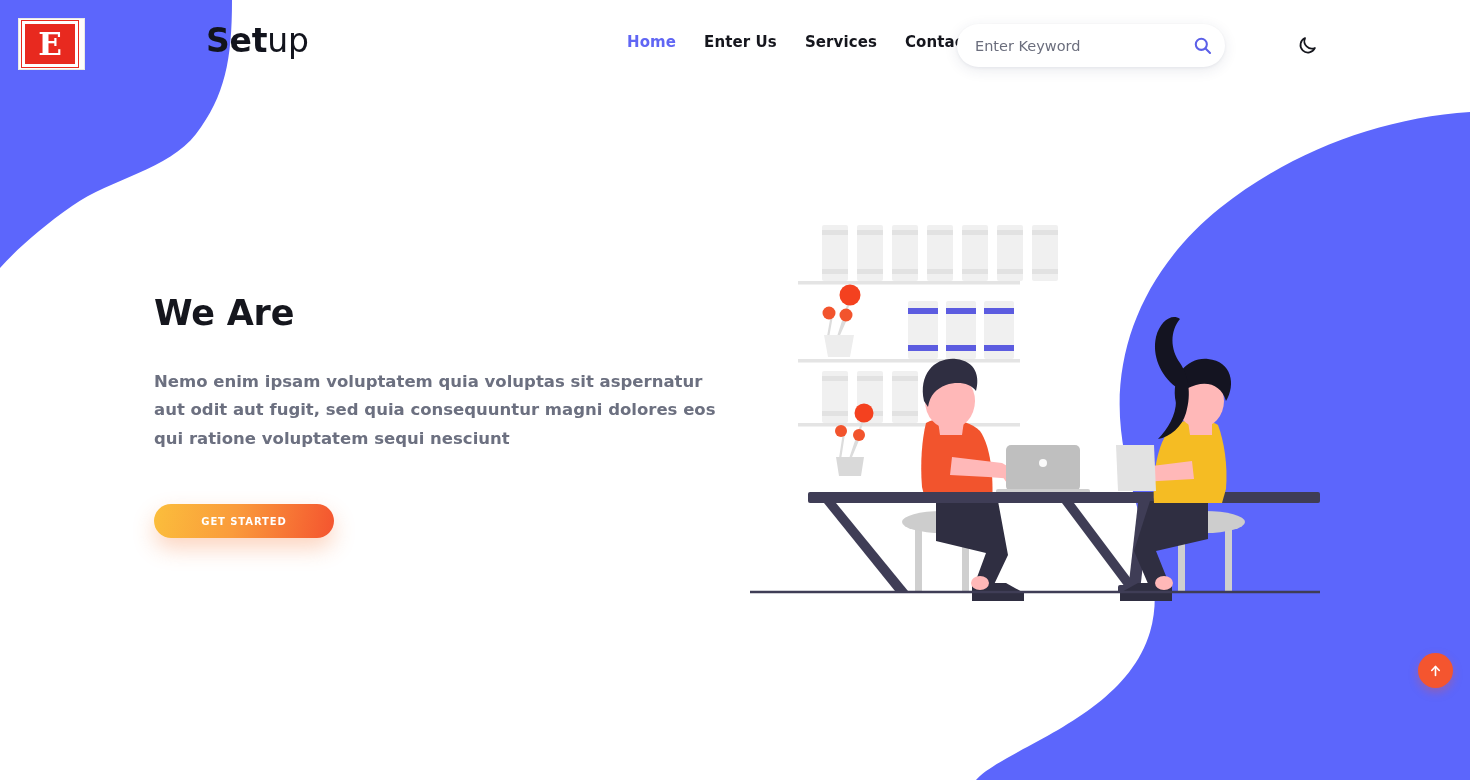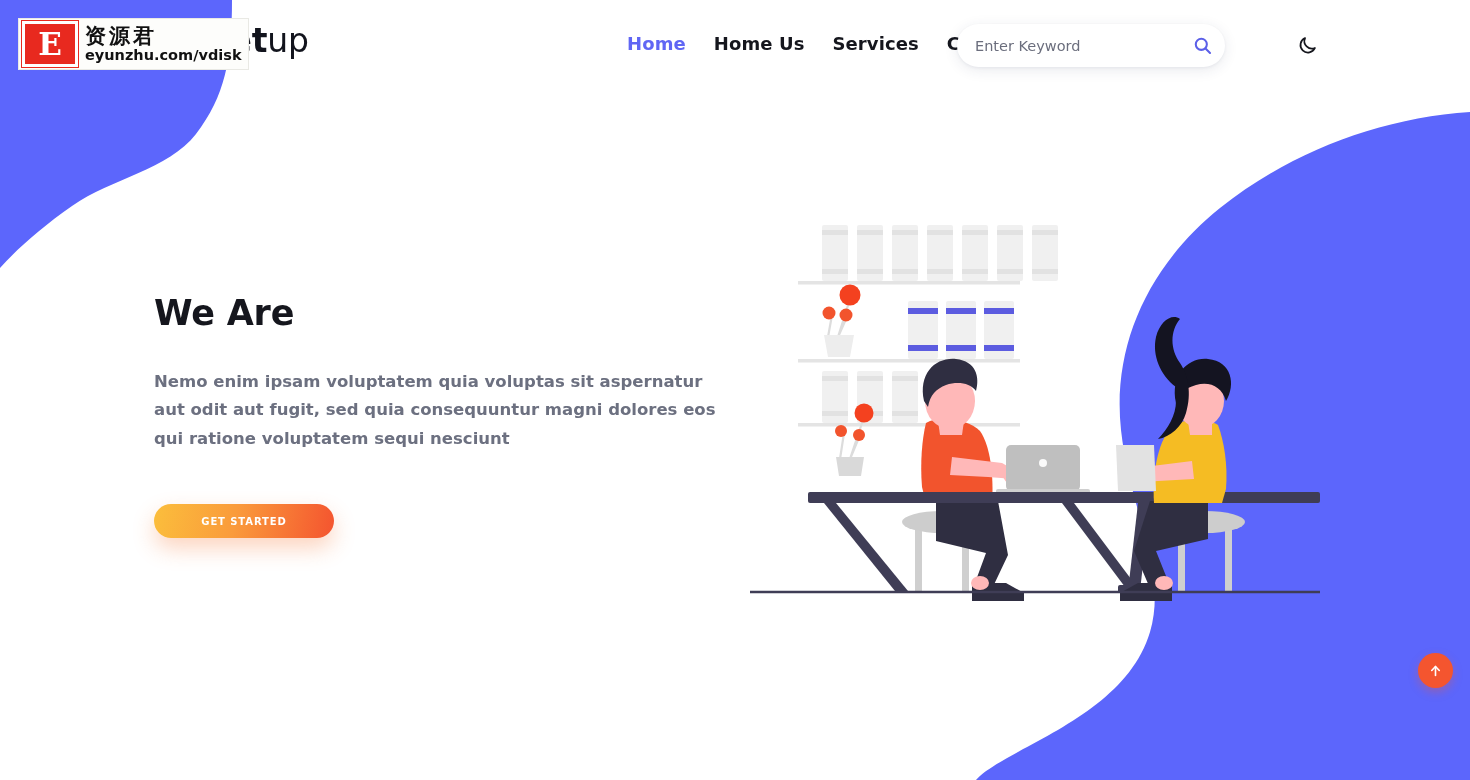--- a/index.html
+++ b/index.html
@@ -25,21 +25,21 @@
     font-size:33px;line-height:1;letter-spacing:-.2px;color:#12141d;
   }
   .brand .b-strong{font-weight:700;}
   .brand .b-light{font-weight:400;}
 
   .nav{
     position:absolute;left:627px;top:33px;
     display:flex;align-items:center;gap:0px;
   }
   .nav a{
-    font-size:18px;font-weight:700;color:#15161d;text-decoration:none;
+    font-size:15px;font-weight:700;color:#15161d;text-decoration:none;
     padding:0 14px;white-space:nowrap;letter-spacing:.1px;
   }
   .nav a:first-child{padding-left:0;}
   .nav a.active{color:#6066f4;}
 
   .search-wrap{
     position:absolute;left:957px;top:24px;
     width:268px;height:43px;border-radius:22px;
     background:#ffffff;
     box-shadow:0 3px 14px rgba(40,45,90,.10), 0 1px 3px rgba(40,45,90,.06);
@@ -130,21 +130,21 @@
   </svg>
 
   <div class="header">
 
     <div class="brand">
       <span class="b-strong">Set</span><span class="b-light">up</span>
     </div>
 
     <nav class="nav">
       <a href="#" class="active">Home</a>
-      <a href="#">Home Us</a>
+      <a href="#">Enter Us</a>
       <a href="#">Services</a>
       <a href="#">Contact Us</a>
     </nav>
 
     <div class="search-wrap">
       <input class="search-input" type="text" placeholder="Enter Keyword" style="">
       <button class="search-btn">
         <svg width="19" height="19" viewBox="0 0 24 24" fill="none" stroke="#5b5fe8" stroke-width="2.6" stroke-linecap="round">
           <circle cx="10.5" cy="10.5" r="7"></circle>
           <line x1="15.8" y1="15.8" x2="21.5" y2="21.5"></line>
@@ -312,19 +312,15 @@
 
   <button class="to-top">
     <svg width="15" height="15" viewBox="0 0 24 24" fill="none" stroke="#ffffff" stroke-width="2.6" stroke-linecap="round" stroke-linejoin="round">
       <path d="M12 20 L12 6"></path>
       <path d="M6 12 L12 5.5 L18 12"></path>
     </svg>
   </button>
 
   <div class="watermark">
     <div class="wm-badge">E</div>
-    <div class="wm-txt">
-      <div class="wm-cn">资源君</div>
-      <div class="wm-url">eyunzhu.com/vdisk</div>
-    </div>
   </div>
 
 </div>
 
 </body></html>

